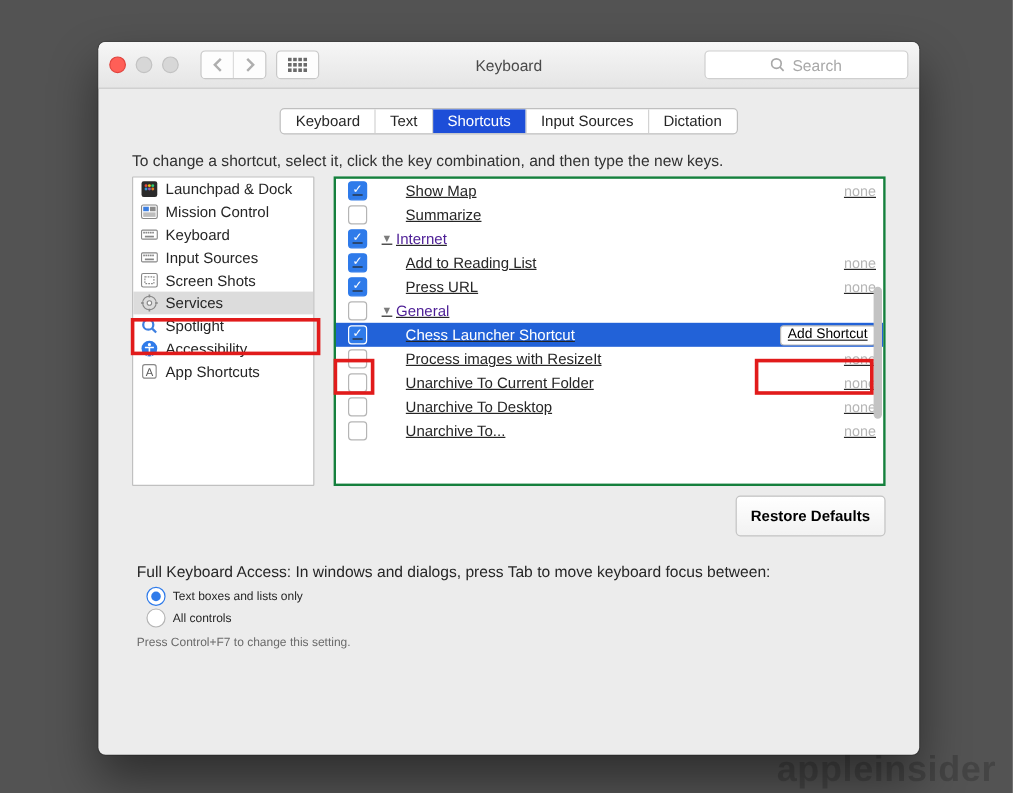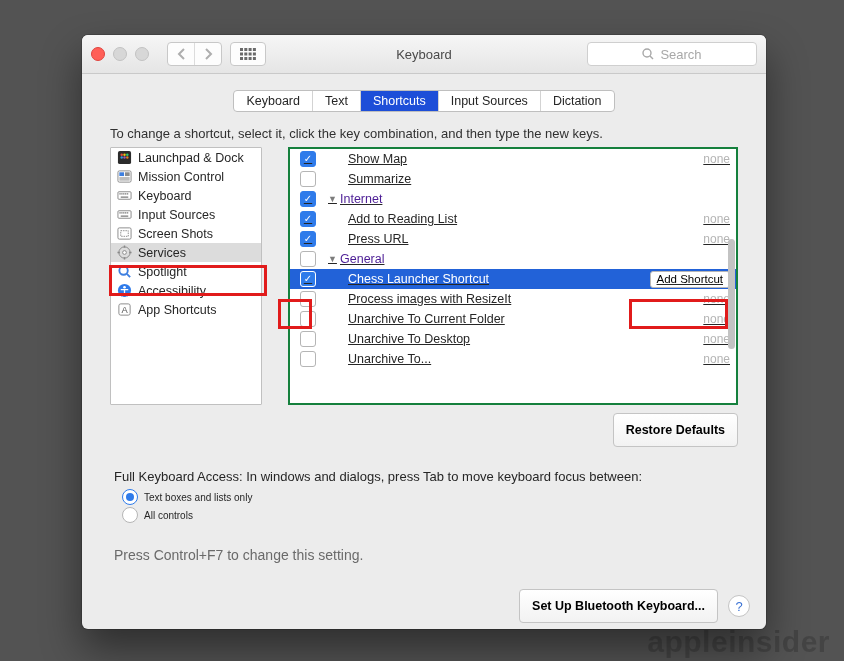--- a/index.html
+++ b/index.html
@@ -73,21 +73,21 @@
     padding:0 12px;font-size:12.5px;line-height:20px;color:#262626;
     border-left:1px solid #d3d3d3;
   }
   .tab:first-child{border-left:none;}
   .tab.active{background:#1d4ed8;color:#fff;}
   .instructions{
     margin:14px 28px 6px;
     font-size:13px;color:#313131;
   }
   .panels{
-    display:flex;margin:0 28px;gap:26px;height:258px;
+    display:flex;margin:0 28px;gap:16px;height:258px;
   }
   .listpane{
     width:150px;border:1px solid #c0c0c0;background:#fff;border-radius:1px;
     overflow:hidden;display:flex;flex-direction:column;
   }
   .sbitem{
     display:flex;align-items:center;gap:6px;height:19px;padding:0 6px;
     font-size:12.5px;
   }
   .sbitem.sel{background:#dcdcdc;}
@@ -127,21 +127,21 @@
     font-size:12.5px;padding:2px 12px;height:34px;line-height:17px;font-weight:bold;
   }
   .fka{
     margin:22px 32px 4px;font-size:13px;
   }
   .radios{margin:4px 40px;}
   .radio{display:flex;align-items:center;gap:6px;font-size:10px;height:18px;}
   .rdot{width:14px;height:14px;border:1px solid #b5b5b5;border-radius:50%;background:#fff;position:relative;}
   .rdot.on{border-color:#2f7bea;}
   .rdot.on::after{content:"";position:absolute;inset:3px;border-radius:50%;background:#2f7bea;}
-  .hint{margin:23px 32px;font-size:14px;color:#6a6a6a;}
+  .hint{margin:6px 32px;font-size:10px;color:#6a6a6a;}
   .footer{
     margin:26px 16px 0;display:flex;justify-content:flex-end;align-items:center;gap:10px;
   }
   .help{
     width:20px;height:20px;border:1px solid #c4c4c4;border-radius:50%;
     display:flex;align-items:center;justify-content:center;color:#3b72d4;background:#fff;font-size:13px;
   }
   .redbox{position:absolute;border:3px solid #e11b1b;pointer-events:none;}
   .watermark{
     position:absolute;right:14px;bottom:2px;font-size:30px;font-weight:600;
@@ -400,23 +400,19 @@
         <span class="rdot on"></span>
         <span>Text boxes and lists only</span>
       </div>
       <div class="radio">
         <span class="rdot"></span>
         <span>All controls</span>
       </div>
     </div>
   <div class="hint">Press Control+F7 to change this setting.</div>
 
-  <div class="footer">
-    <button class="btn">Set Up Bluetooth Keyboard...</button>
-    <div class="help">?</div>
-  </div>
 
   <div class="redbox" style="left:27px;top:230px;width:152px;height:25px;"></div>
   <div class="redbox" style="left:196px;top:264px;width:28px;height:24px;"></div>
   <div class="redbox" style="left:547px;top:264px;width:93px;height:24px;"></div>
 </div>
 
 <div class="watermark">appleinsider</div>
 
 </body></html>

